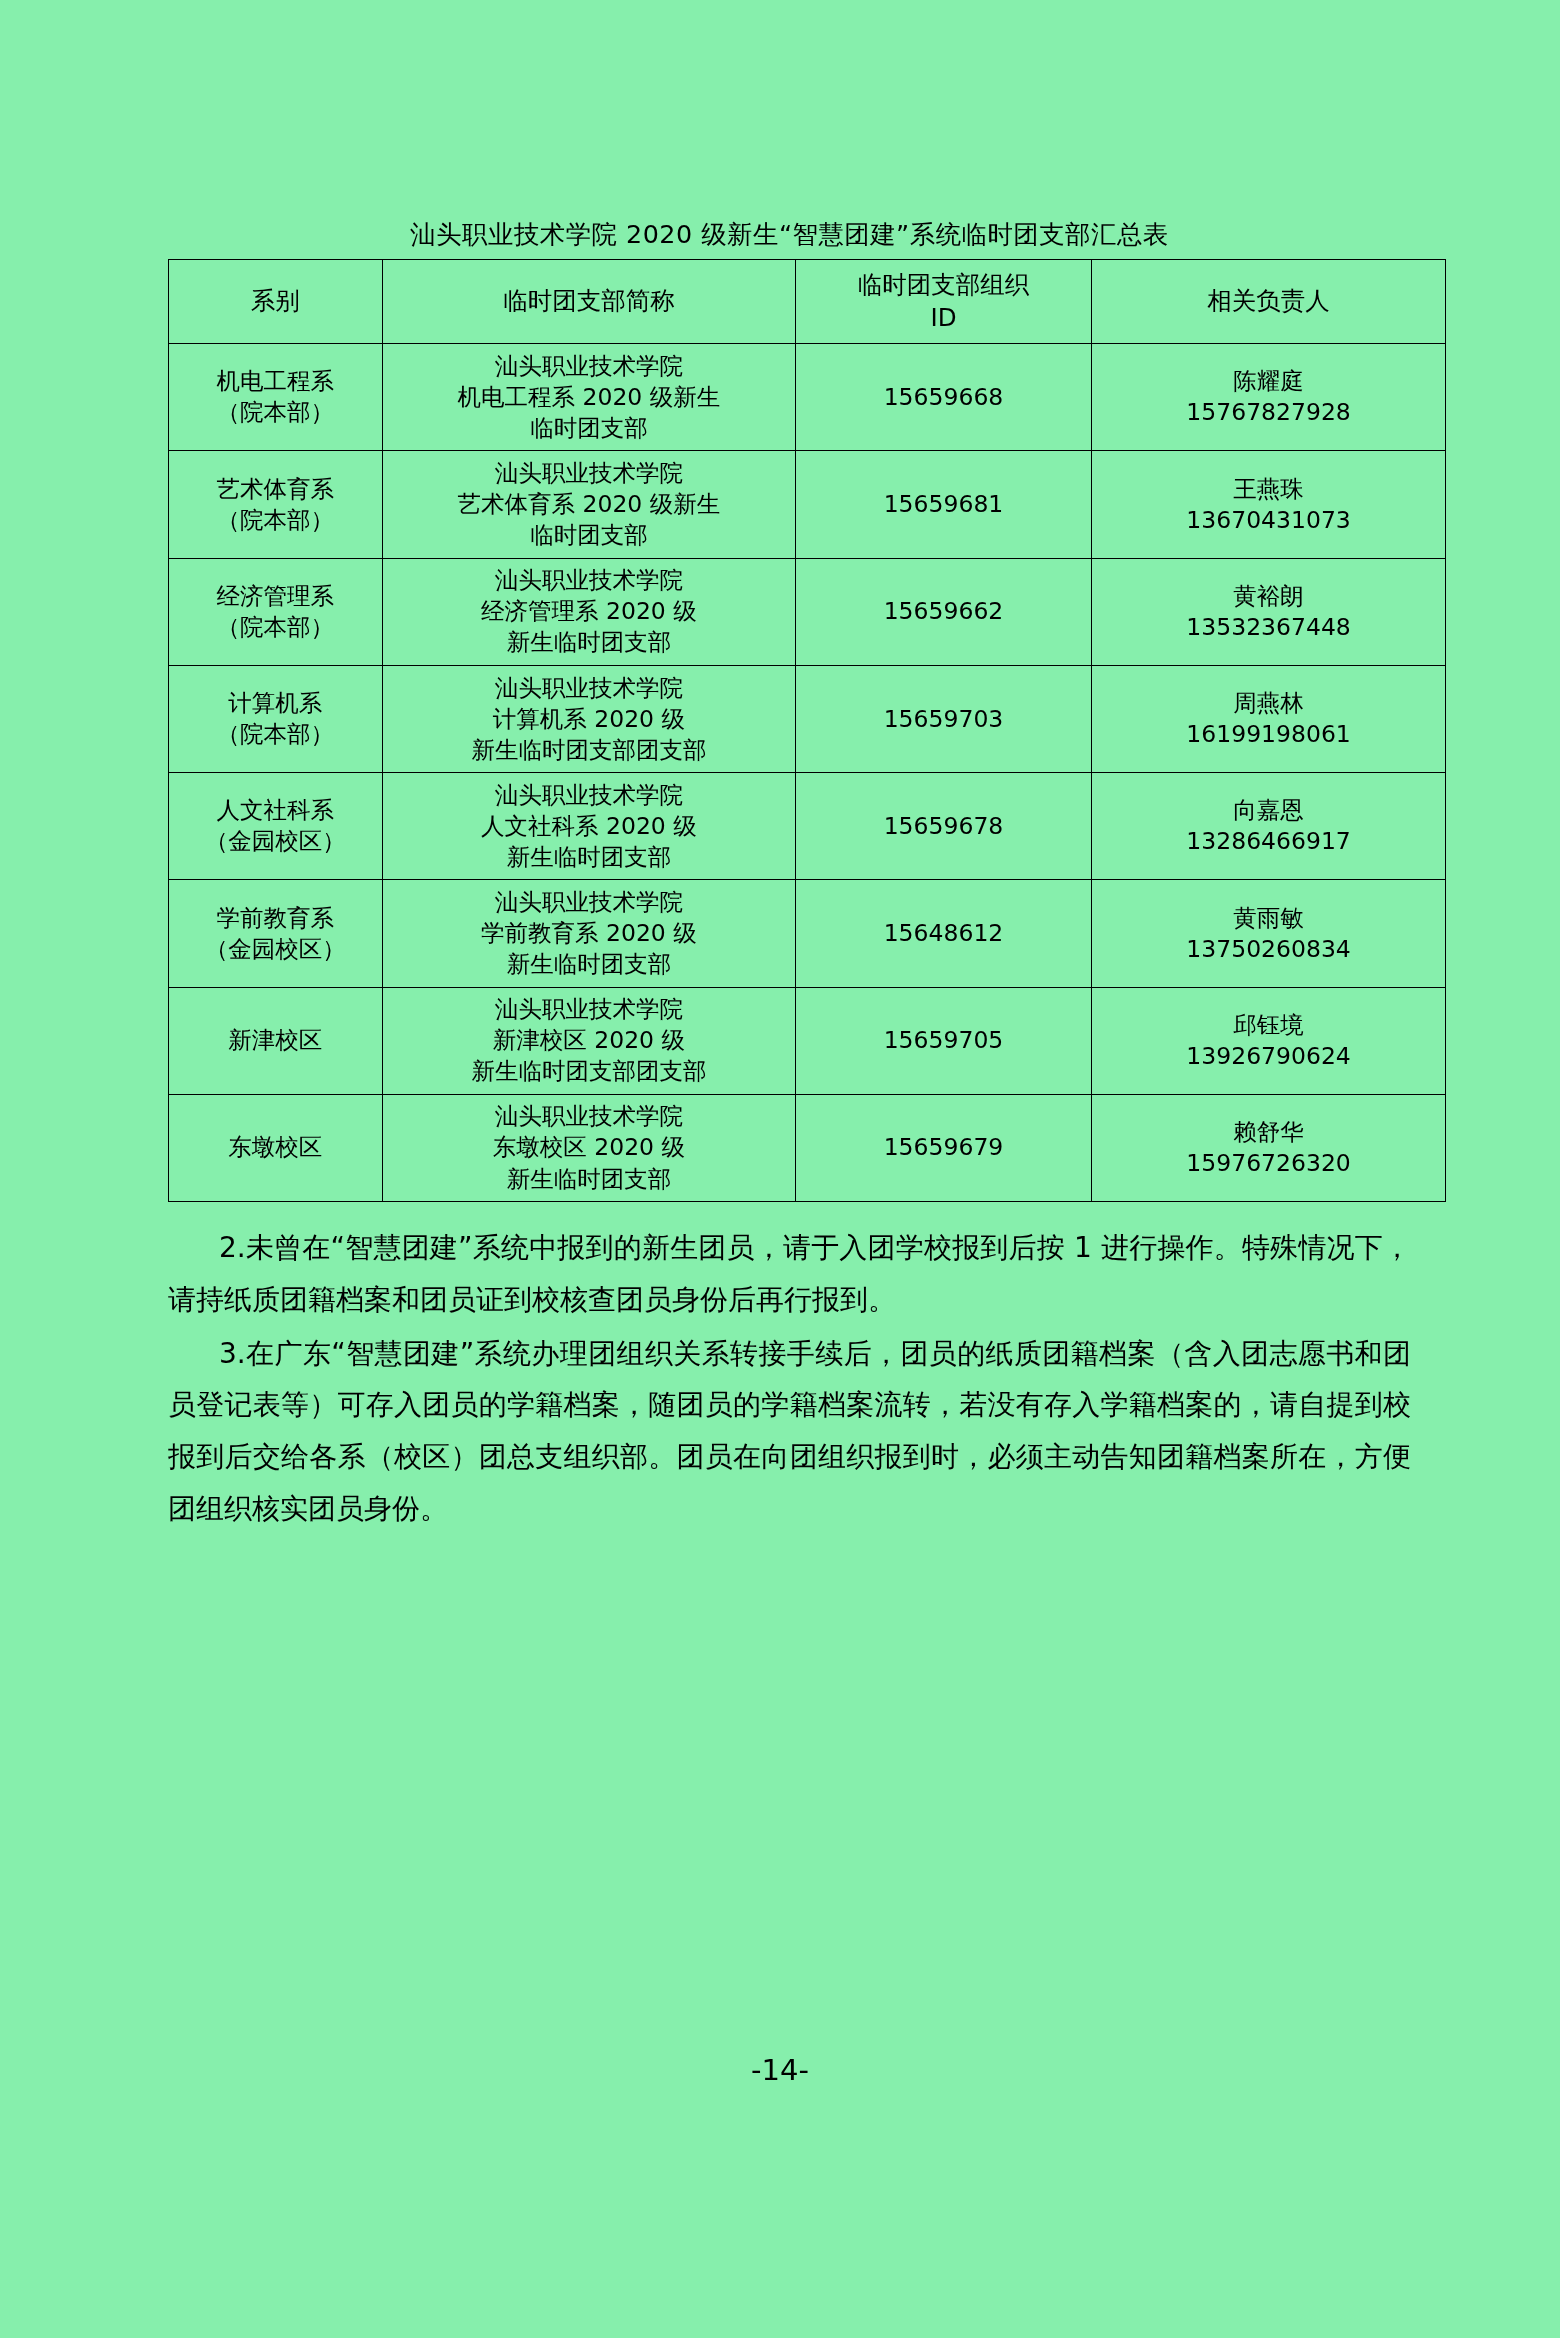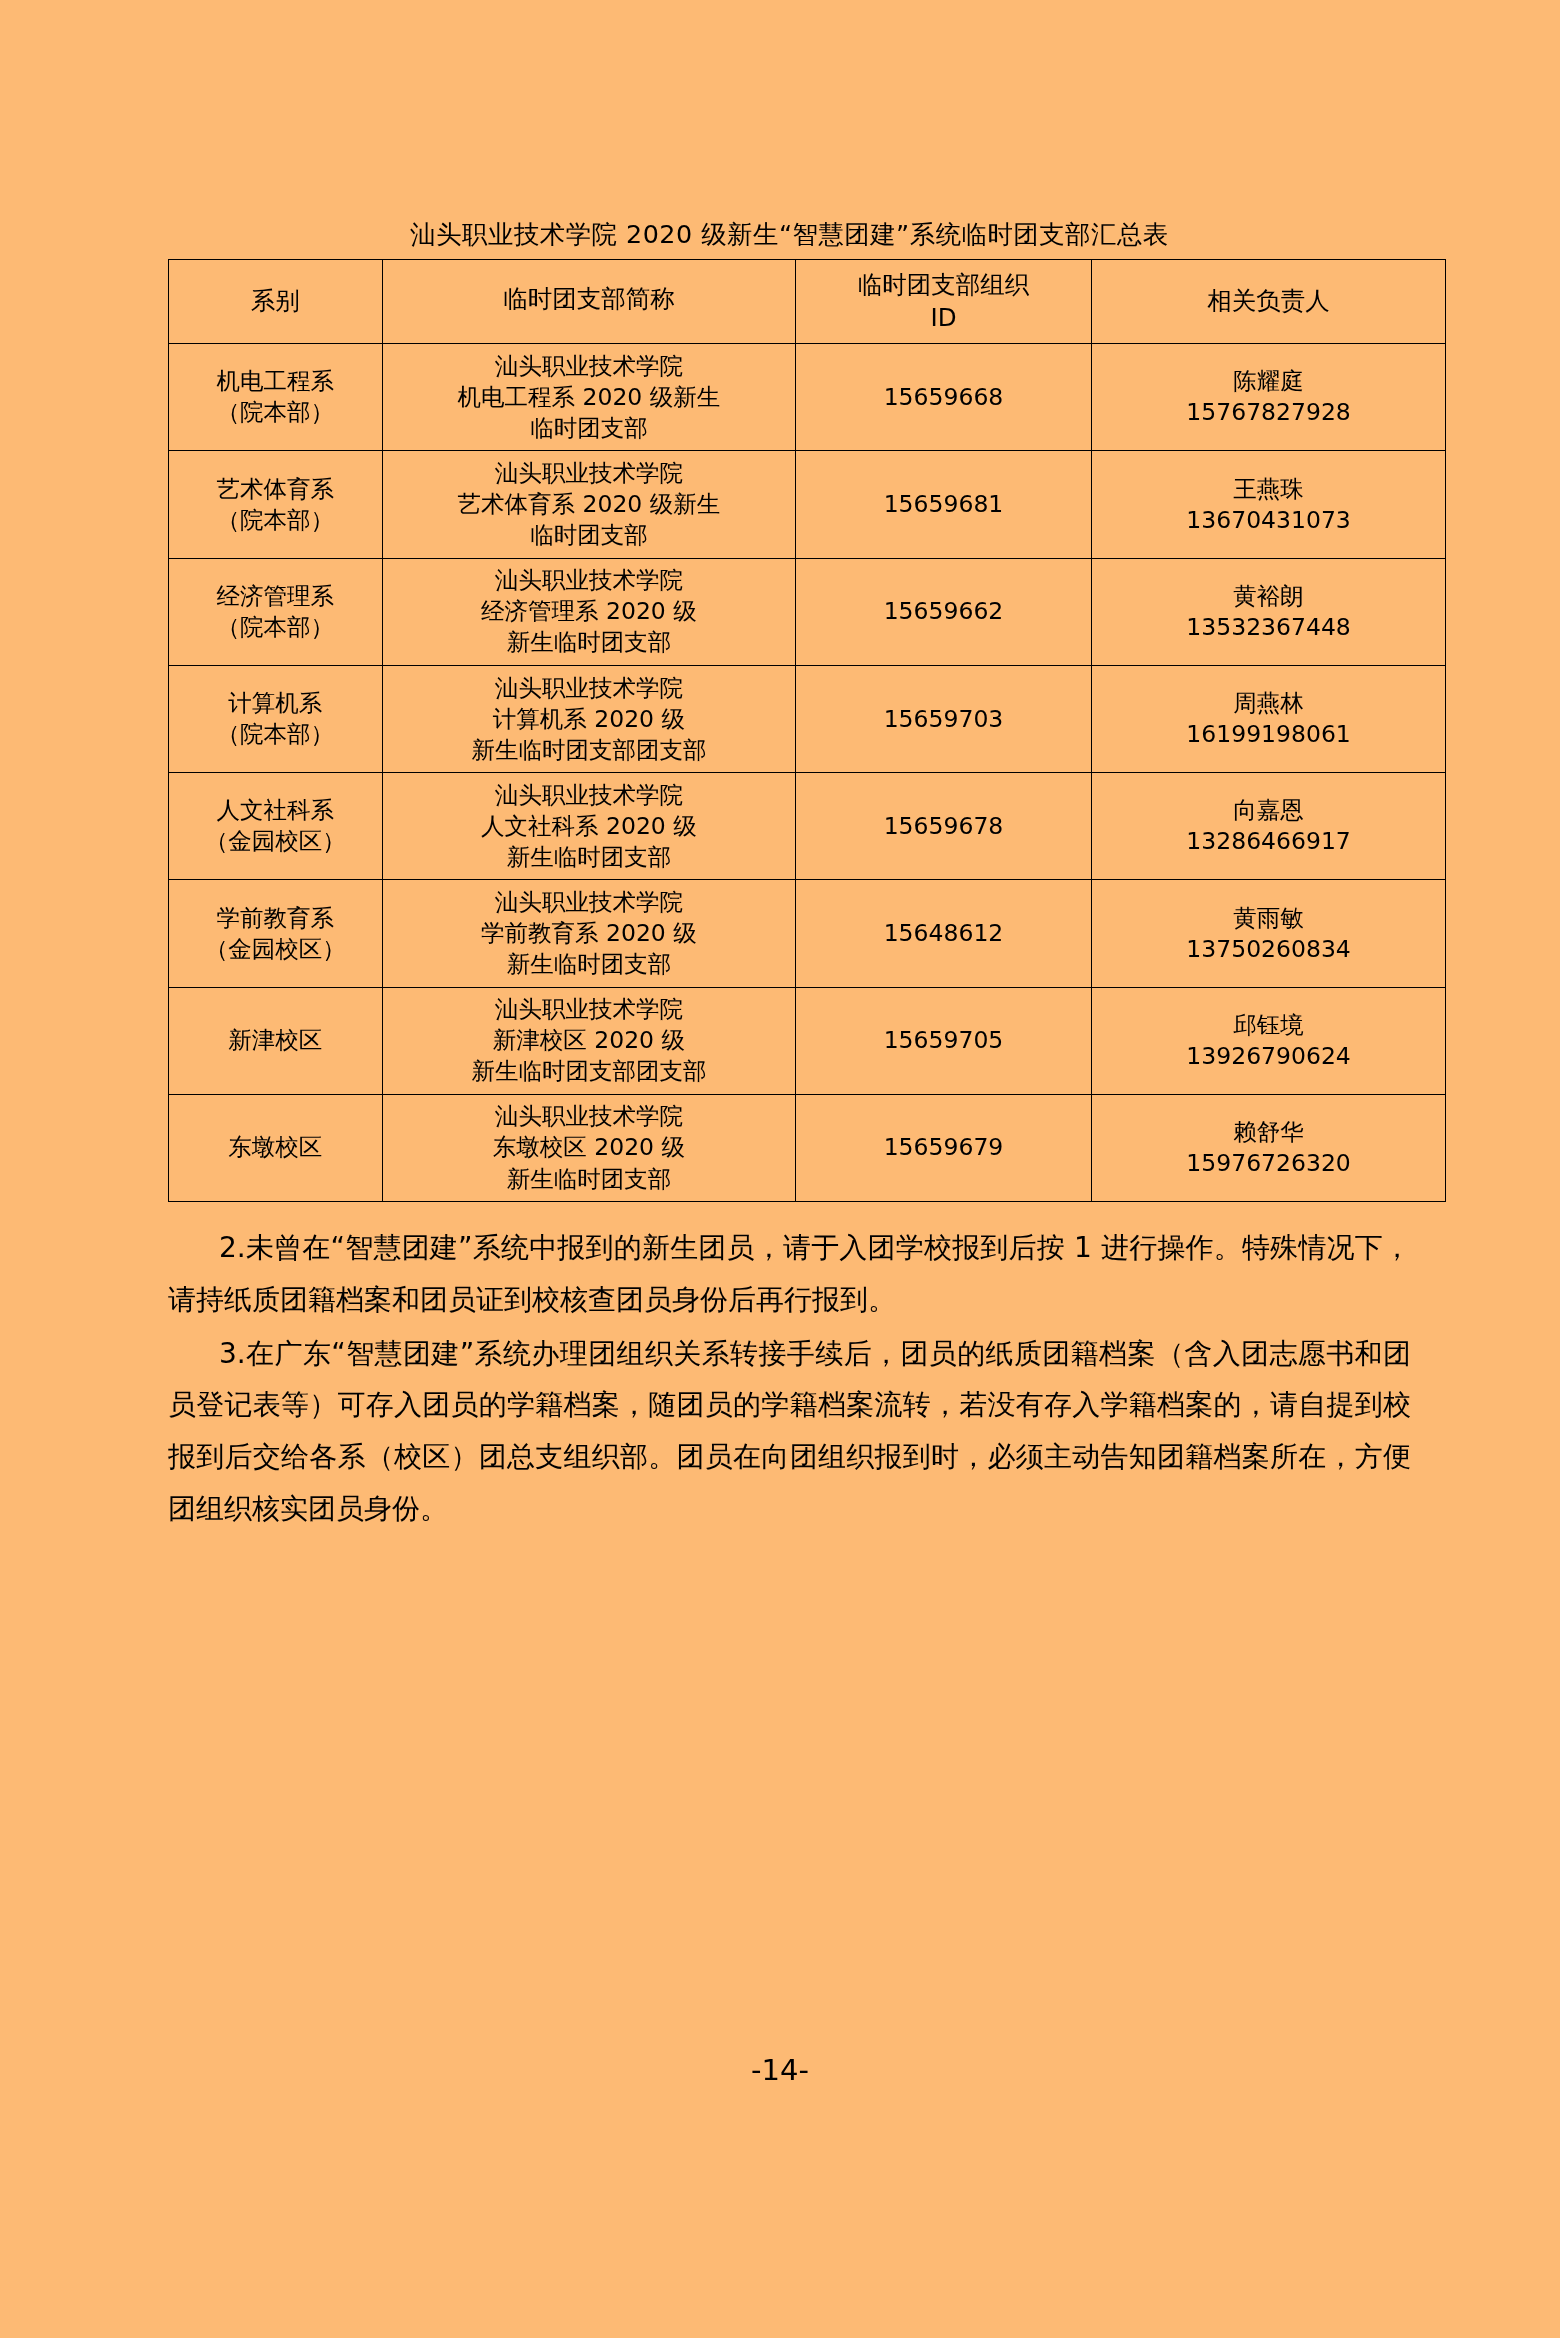--- a/index.html
+++ b/index.html
@@ -13,21 +13,21 @@
     font-family: "DejaVu Sans", "Liberation Sans", sans-serif;
     color: #000000;
     position: relative;
   }
   .page {
     position: absolute;
     left: 0;
     top: 0;
     width: 1560px;
     height: 2339px;
-    background: #fdba74;
+    background: #86efac;
   }
   .content {
     position: absolute;
     left: 168px;
     top: 217px;
     width: 1243px;
   }
   .doc-title {
     text-align: center;
     font-size: 25.4px;
@@ -49,21 +49,21 @@
     font-size: 23.5px;
     line-height: 1.32;
     padding: 6.6px 3.8px;
     font-weight: normal;
   }
   table.summary th {
     font-size: 24.5px;
     padding: 9.4px 3.8px;
   }
   .col-dept { width: 205px; }
-  .col-branch { width: 405px; font-family: Liberation Mono, monospace; }
+  .col-branch { width: 405px; }
   .col-id { width: 287px; }
   .col-person { width: 346px; }
   .cell-line { display: block; white-space: nowrap; }
   .paras {
     margin-top: 20px;
     font-size: 28px;
     line-height: 1.85;
     text-align: justify;
   }
   .paras p {

